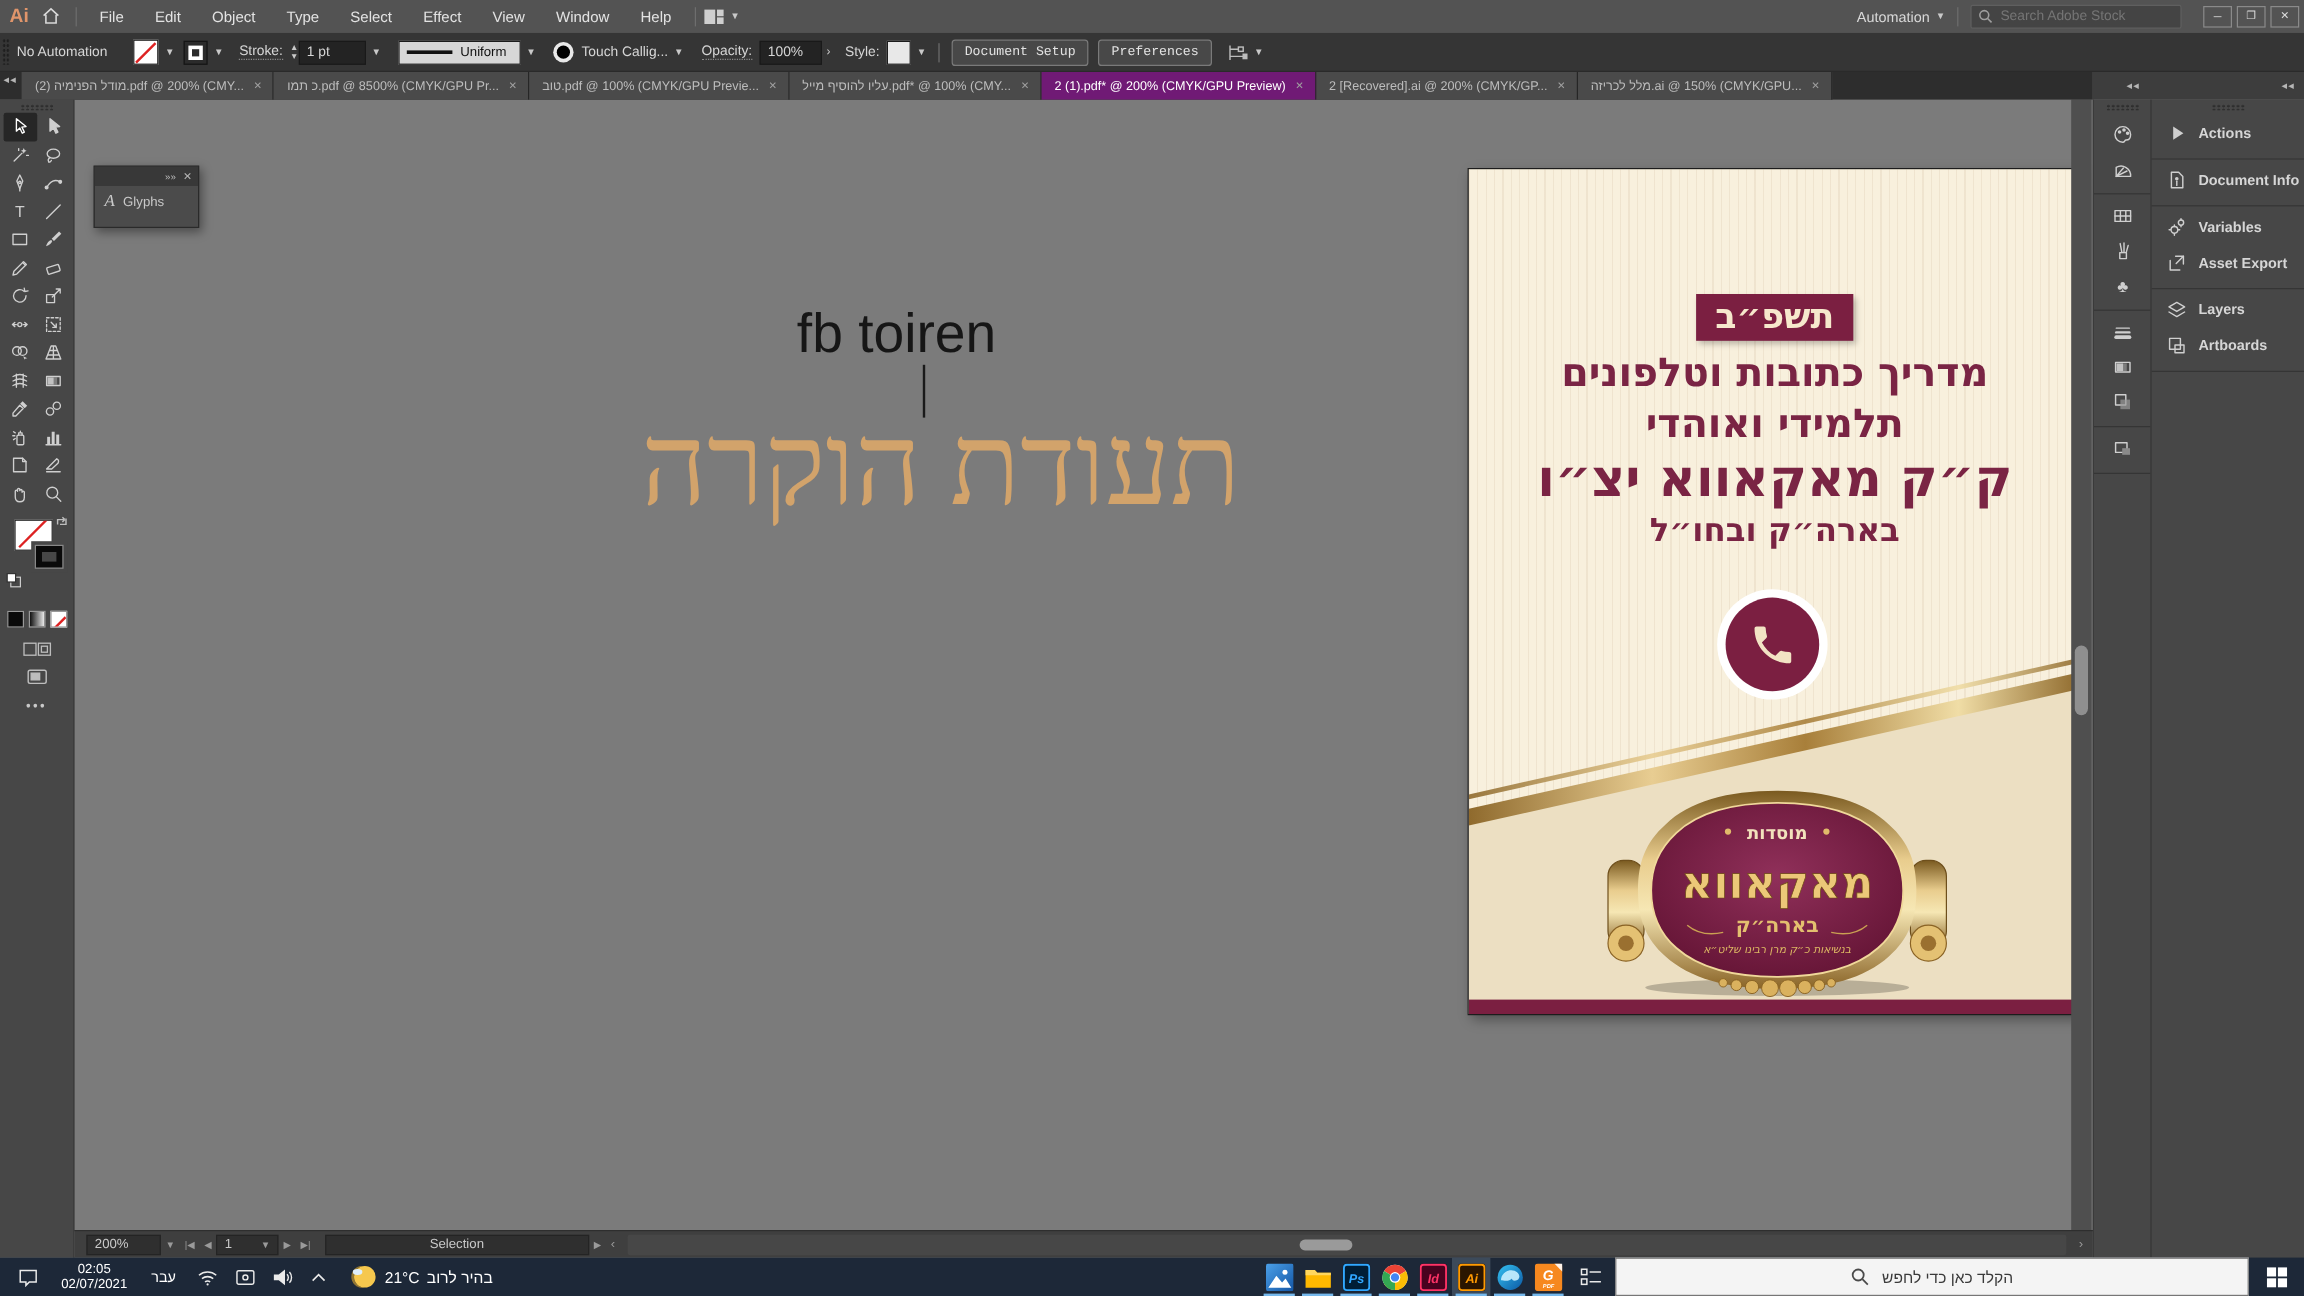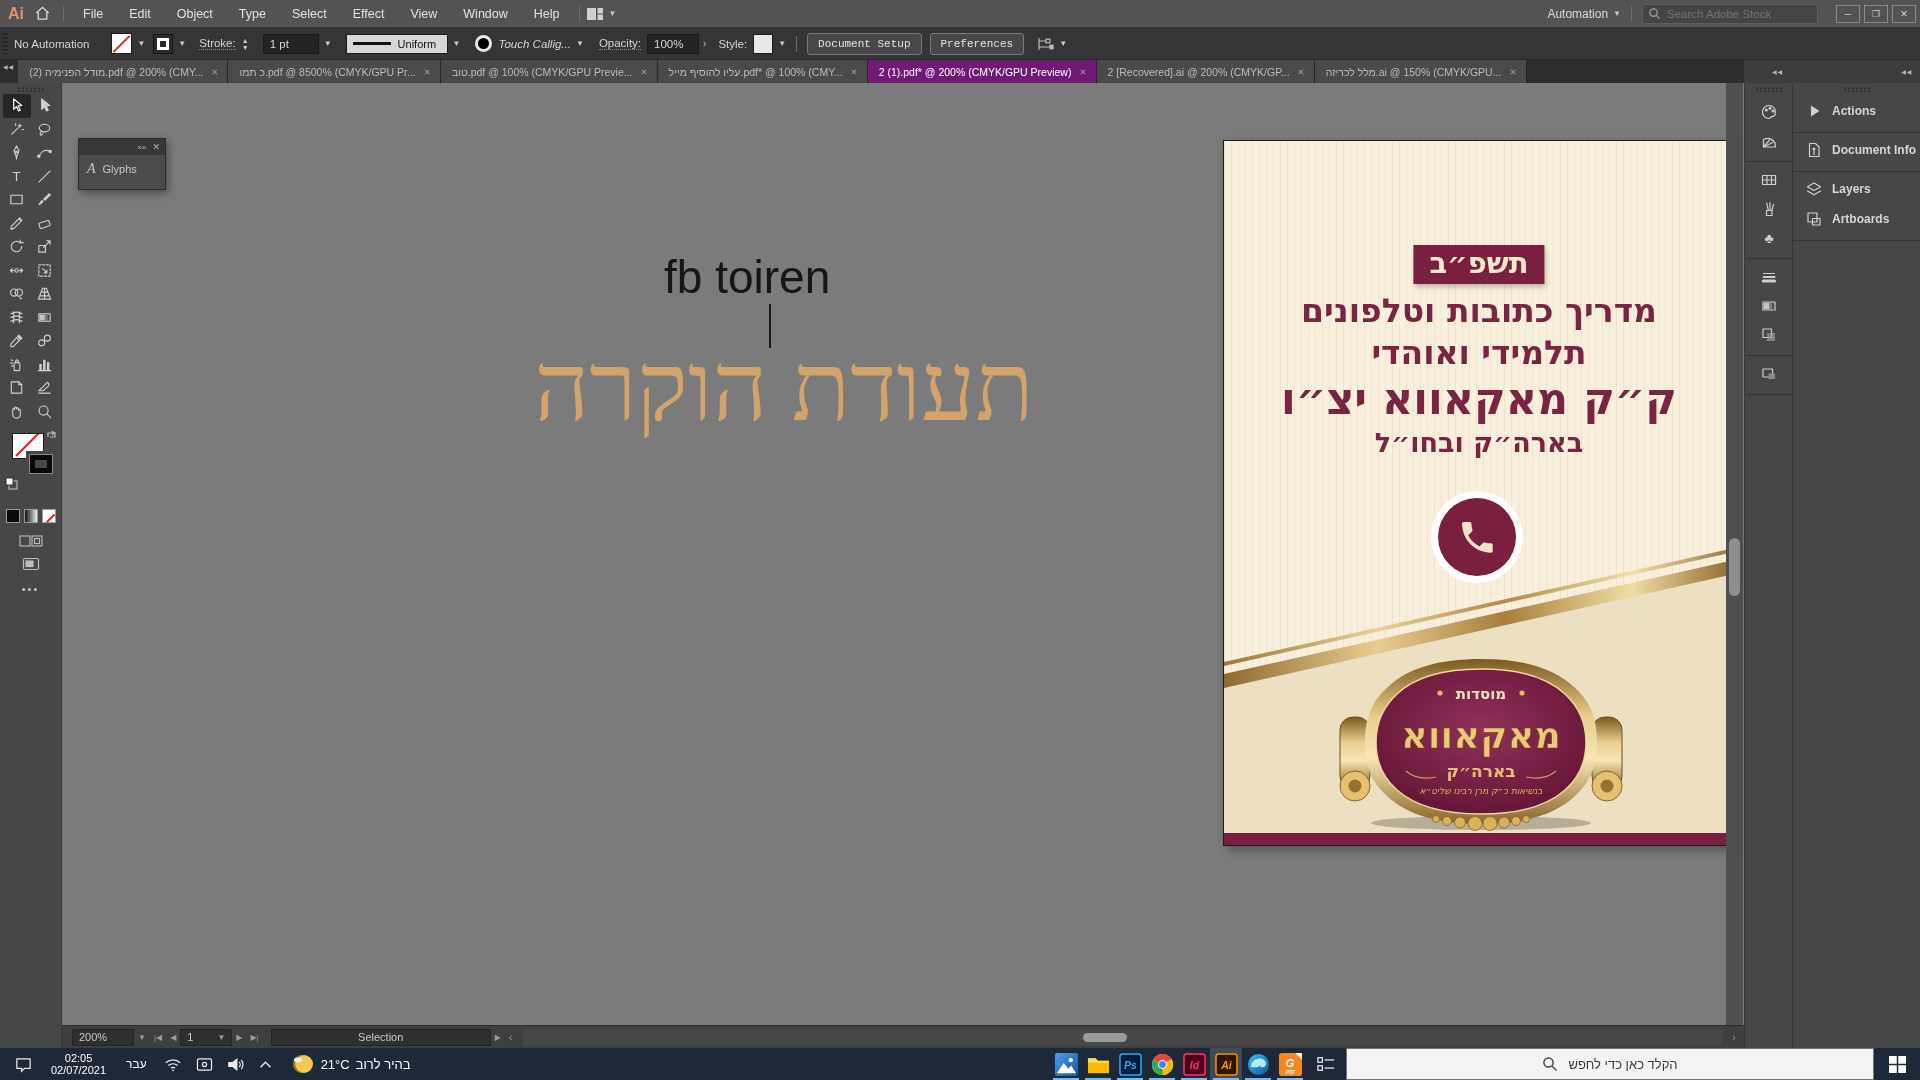--- a/index.html
+++ b/index.html
@@ -171,30 +171,30 @@
   <div class="flex" style="height:33px; padding-left:14px;">
     <span>No Automation</span>
     <div class="swatch-chip none-diag" style="margin-left:22px;"></div>
     <span class="chev">▼</span>
     <div style="margin-left:8px;width:20px;height:20px;background:#2b2b2b;border:1px solid #151515;display:flex;align-items:center;justify-content:center;">
       <div style="width:12px;height:12px;border:3px solid #fff;"></div>
     </div>
     <span class="chev">▼</span>
     <span class="dotted-label" style="margin-left:13px;">Stroke:</span>
     <span style="margin-left:6px;font-size:7px;line-height:7px;color:#c9c9c9;text-align:center;">▲<br>▼</span>
-    <div class="well" style="width:56px;margin-left:14px;">
+    <div class="well" style="width:56px;margin-left:0;">
       <span>1 pt</span>
     </div>
     <span class="chev">▼</span>
     <div class="flex" style="margin-left:14px;width:102px;height:20px;background:#d7d7d7;border:1px solid #1c1c1c;padding:0 6px;gap:7px;">
       <div style="width:38px;height:3px;background:#111;"></div>
       <span style="color:#111;font-size:11px;">Uniform</span>
     </div>
     <span class="chev">▼</span>
-    <div class="flex" style="margin-left:14px;gap:7px;font-style:italic;">
+    <div class="flex" style="margin-left:14px;gap:7px;">
       <div style="width:17px;height:17px;background:#e9e9e9;border-radius:50%;display:flex;align-items:center;justify-content:center;">
         <div style="width:11px;height:11px;background:#000;border-radius:50%;"></div>
       </div>
       <span>Touch Callig...</span>
     </div>
     <span class="chev">▼</span>
     <span class="dotted-label" style="margin-left:15px;">Opacity:</span>
     <div class="well" style="width:52px;margin-left:6px;">
       <span>100%</span>
     </div>
@@ -690,20 +690,42 @@
                 <path d="M9 10v3.5"></path>
               </svg>
             </span>
             <span>Document Info</span>
           </div>
         </div>
         <div class="panel-group">
           <div class="panel-row">
             <span>
               <svg viewBox="0 0 18 18" width="18" height="18" fill="none" stroke="#cfcfcf" stroke-width="1.2" stroke-linecap="round" stroke-linejoin="round">
+                <circle cx="7" cy="11.5" r="2.8"></circle>
+                <circle cx="12.5" cy="5.5" r="2.2"></circle>
+                <path d="M7 7.5v1.2M7 14.8V16M3.8 11.5H2.6M11.4 11.5h-1.2M12.5 2.3v1M12.5 8v1"></path>
+              </svg>
+            </span>
+            <span>Variables</span>
+          </div>
+          <div class="panel-row">
+            <span>
+              <svg viewBox="0 0 18 18" width="18" height="18" fill="none" stroke="#cfcfcf" stroke-width="1.2" stroke-linecap="round" stroke-linejoin="round">
+                <path d="M3.5 7v8h8"></path>
+                <path d="M8 3.5h6.5V10"></path>
+                <path d="M14.5 3.5 8.5 9.5"></path>
+              </svg>
+            </span>
+            <span>Asset Export</span>
+          </div>
+        </div>
+        <div class="panel-group">
+          <div class="panel-row">
+            <span>
+              <svg viewBox="0 0 18 18" width="18" height="18" fill="none" stroke="#cfcfcf" stroke-width="1.2" stroke-linecap="round" stroke-linejoin="round">
                 <path d="M9 3l6.5 3.8L9 10.5 2.5 6.8z"></path>
                 <path d="M2.5 11 9 14.8 15.5 11"></path>
               </svg>
             </span>
             <span>Layers</span>
           </div>
           <div class="panel-row">
             <span>
               <svg viewBox="0 0 18 18" width="18" height="18" fill="none" stroke="#cfcfcf" stroke-width="1.2" stroke-linecap="round" stroke-linejoin="round">
                 <rect x="3" y="3" width="9" height="9"></rect>

